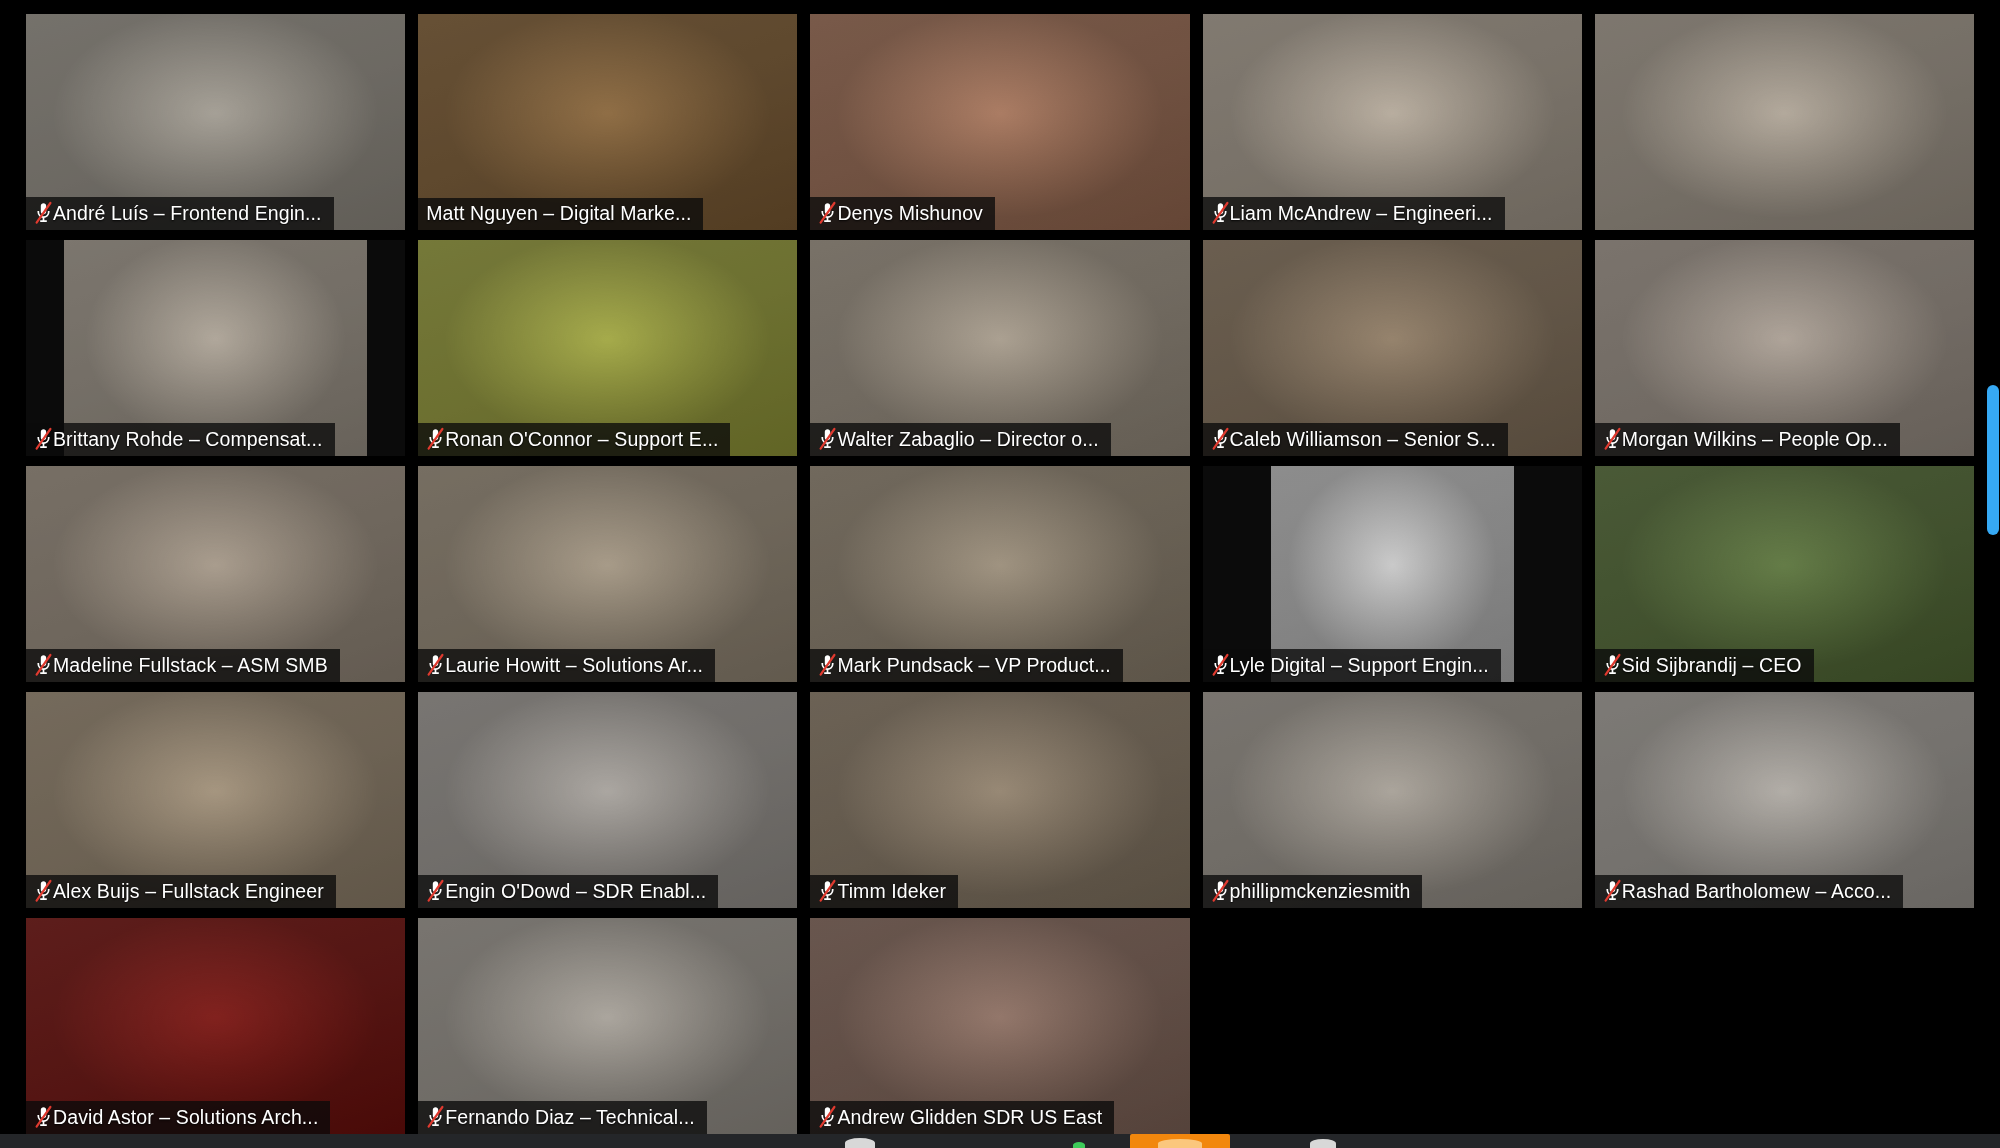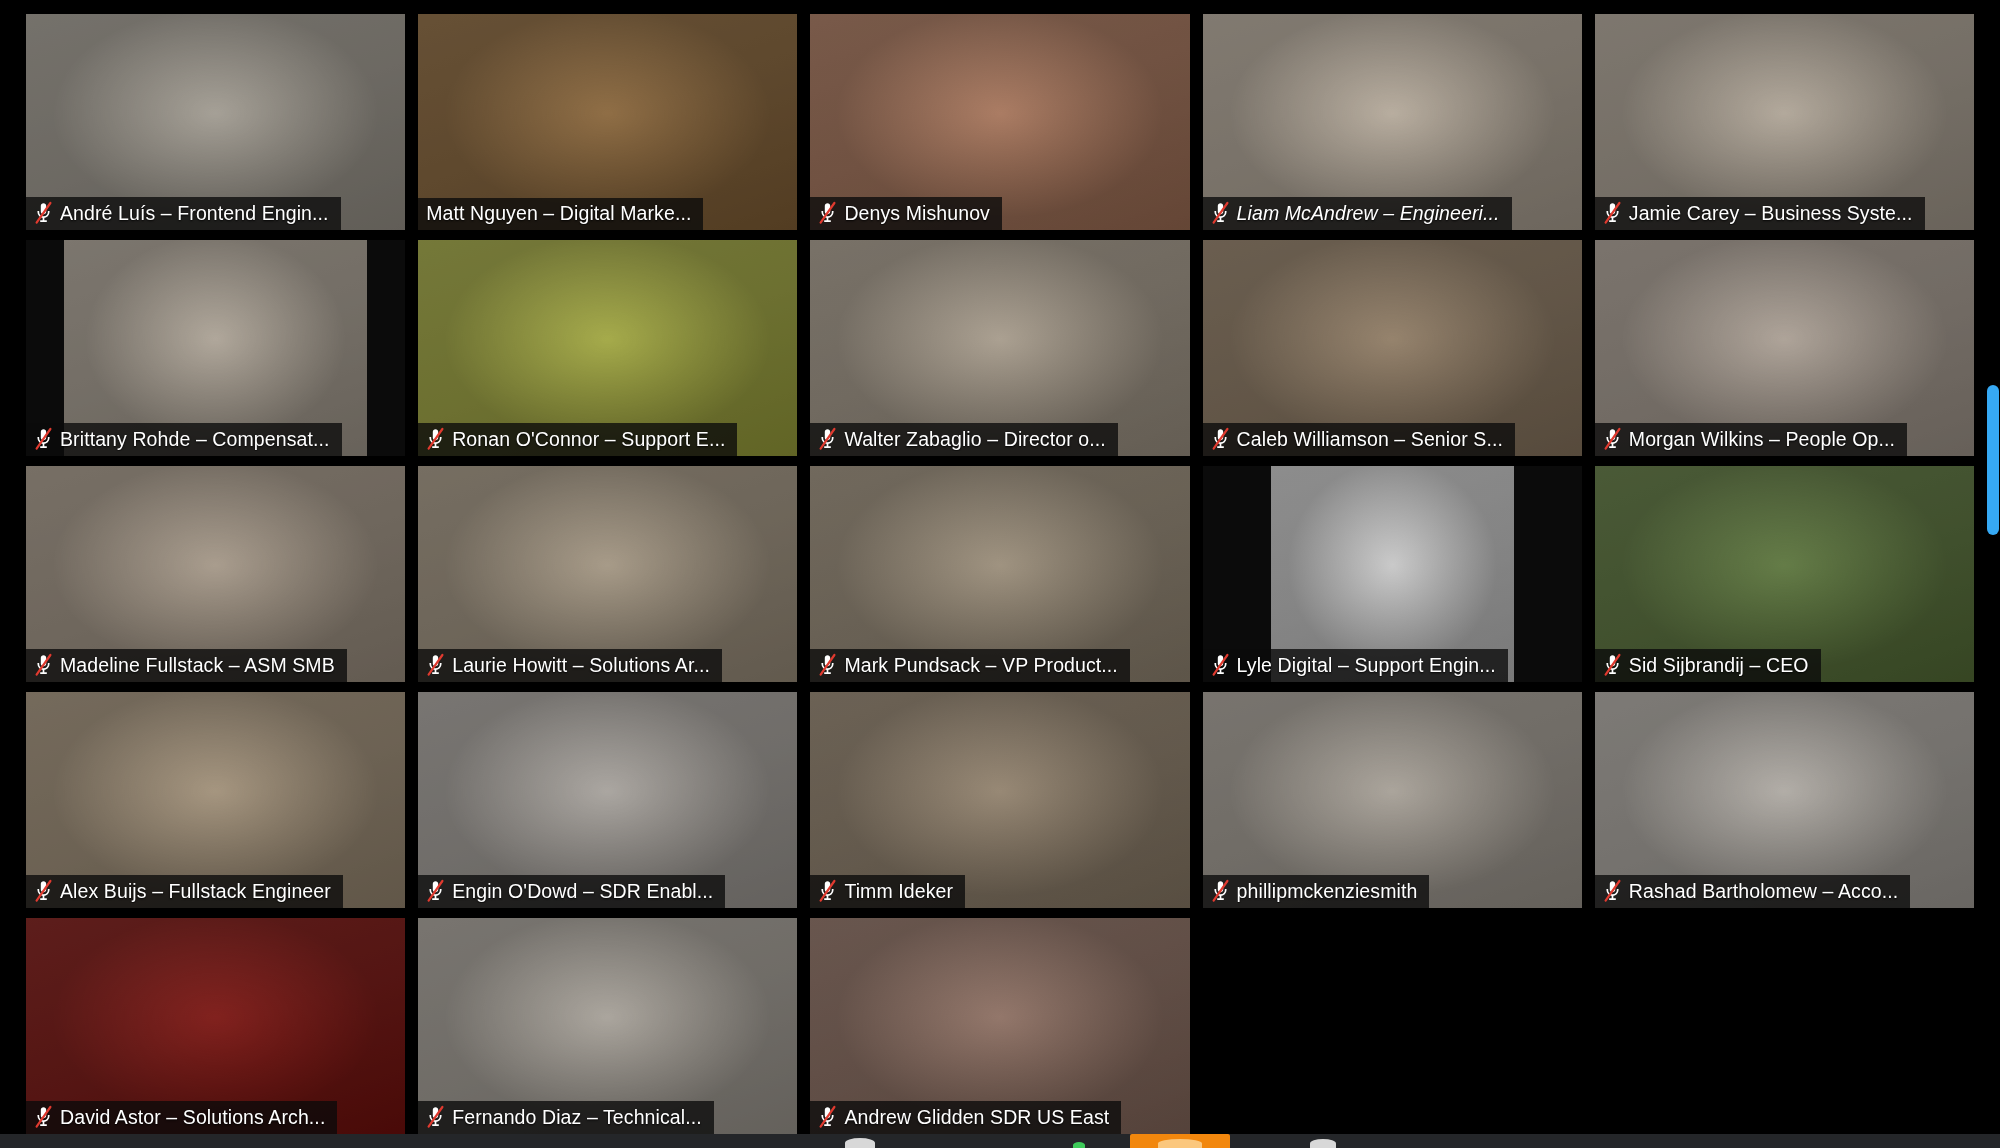--- a/index.html
+++ b/index.html
@@ -21,39 +21,39 @@
     grid-template-rows:repeat(5, 1fr);
     column-gap:13px;
     row-gap:10px;
   }
   .tile{
     position:relative;
     overflow:hidden;
     background:#0b0b0b;
     box-sizing:border-box;
   }
-  .tile.active{ outline:4px solid var(--active,#c9e95c); outline-offset:-4px;font-style:italic; }
+  .tile.active{ outline:4px solid var(--active,#c9e95c); outline-offset:-4px; }
 
   
   .vid{
     position:absolute;
     left:0;right:0;top:0;bottom:0;
     background-color:#111;
     background-repeat:no-repeat;
     background-size:cover;
   }
   .vid.pillar{ left:10%; right:10%; }
   .vid.pillar-wide{ left:18%; right:18%; }
 
   
   .plate{
     position:absolute;
     left:0; bottom:0;
     max-width:97%;
-    display:flex;align-items:center;gap:7px;
+    display:flex;align-items:center;
     padding:4px 12px 5px 8px;
     background:rgba(10,10,10,0.78);
     box-sizing:border-box;
   }
   .plate .nm{
     color:#fff;
     font-size:19.5px;
     line-height:23px;
     white-space:nowrap;
     overflow:hidden;
@@ -128,29 +128,20 @@
             <path d="M9.5 2.2c-1.5 0-2.7 1.1-2.7 2.5v6.1c0 1.4 1.2 2.5 2.7 2.5s2.7-1.1 2.7-2.5V4.7c0-1.4-1.2-2.5-2.7-2.5z" fill="#ffffff"></path>
             <path d="M4.3 10.1v1c0 2.8 2.3 5 5.2 5s5.2-2.2 5.2-5v-1" fill="none" stroke="#ffffff" stroke-width="1.7"></path>
             <path d="M9.5 16.1v3.6M6.2 20.2h6.6" stroke="#ffffff" stroke-width="1.7"></path>
             <path d="M2.6 21.6L16.4 2.0" stroke="#e03a2f" stroke-width="2.2" stroke-linecap="round"></path>
           </svg>
           <span class="nm">Liam McAndrew – Engineeri...</span>
         </div>
       </div>
       <div class="tile">
         <div class="vid" style="background: radial-gradient(55% 62% at 50% 46%, rgba(0, 0, 0, 0.12), rgba(0, 0, 0, 0.42) 78%), linear-gradient(160deg, rgb(216, 205, 190) 0%, rgb(202, 191, 176) 52%, rgb(182, 171, 156) 100%);"></div>
-        <div class="plate">
-          <svg viewBox="0 0 19 24" class="micicon">
-            <path d="M9.5 2.2c-1.5 0-2.7 1.1-2.7 2.5v6.1c0 1.4 1.2 2.5 2.7 2.5s2.7-1.1 2.7-2.5V4.7c0-1.4-1.2-2.5-2.7-2.5z" fill="#ffffff"></path>
-            <path d="M4.3 10.1v1c0 2.8 2.3 5 5.2 5s5.2-2.2 5.2-5v-1" fill="none" stroke="#ffffff" stroke-width="1.7"></path>
-            <path d="M9.5 16.1v3.6M6.2 20.2h6.6" stroke="#ffffff" stroke-width="1.7"></path>
-            <path d="M2.6 21.6L16.4 2.0" stroke="#e03a2f" stroke-width="2.2" stroke-linecap="round"></path>
-          </svg>
-          <span class="nm">Jamie Carey – Business Syste...</span>
-        </div>
       </div>
       <div class="tile">
         <div class="vid pillar" style="background: radial-gradient(55% 62% at 50% 46%, rgba(0, 0, 0, 0.12), rgba(0, 0, 0, 0.42) 78%), linear-gradient(160deg, rgb(213, 203, 189) 0%, rgb(199, 189, 175) 52%, rgb(179, 169, 155) 100%);"></div>
         <div class="plate">
           <svg viewBox="0 0 19 24" class="micicon">
             <path d="M9.5 2.2c-1.5 0-2.7 1.1-2.7 2.5v6.1c0 1.4 1.2 2.5 2.7 2.5s2.7-1.1 2.7-2.5V4.7c0-1.4-1.2-2.5-2.7-2.5z" fill="#ffffff"></path>
             <path d="M4.3 10.1v1c0 2.8 2.3 5 5.2 5s5.2-2.2 5.2-5v-1" fill="none" stroke="#ffffff" stroke-width="1.7"></path>
             <path d="M9.5 16.1v3.6M6.2 20.2h6.6" stroke="#ffffff" stroke-width="1.7"></path>
             <path d="M2.6 21.6L16.4 2.0" stroke="#e03a2f" stroke-width="2.2" stroke-linecap="round"></path>
           </svg>

